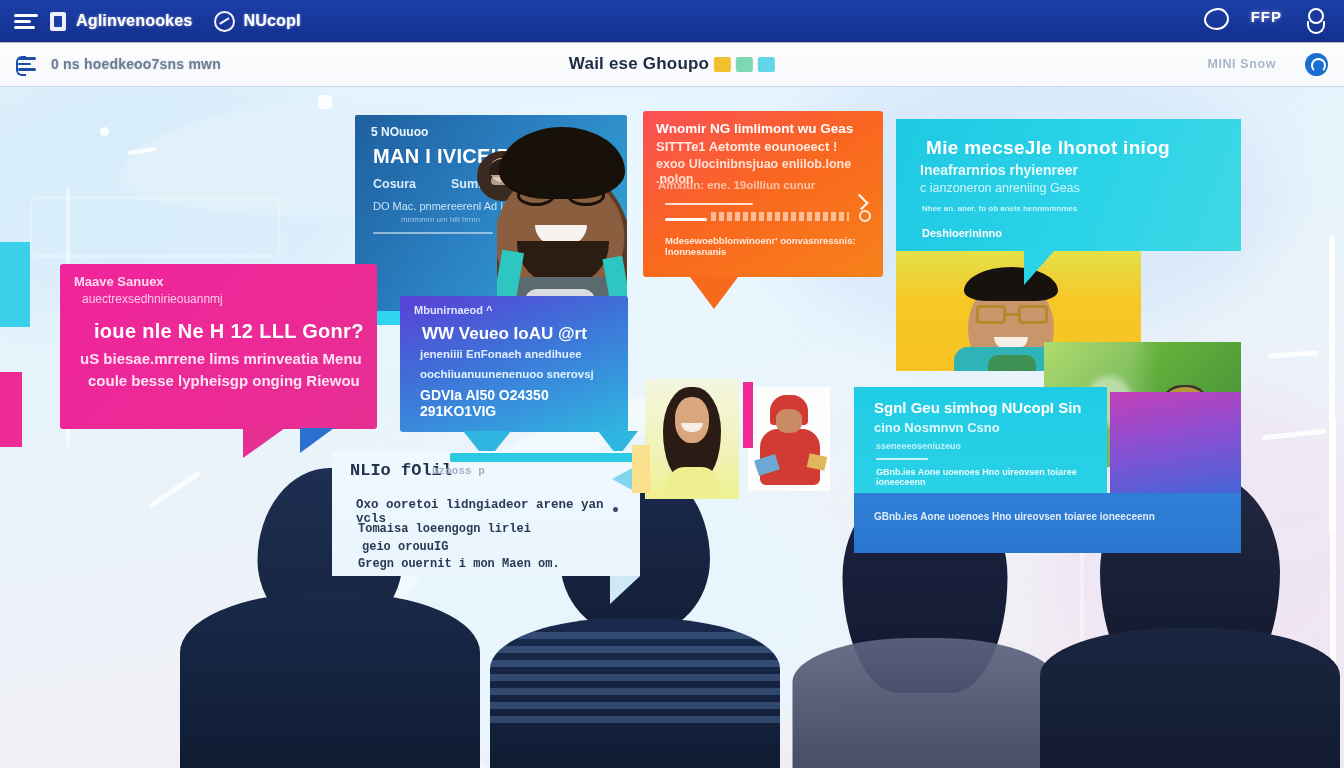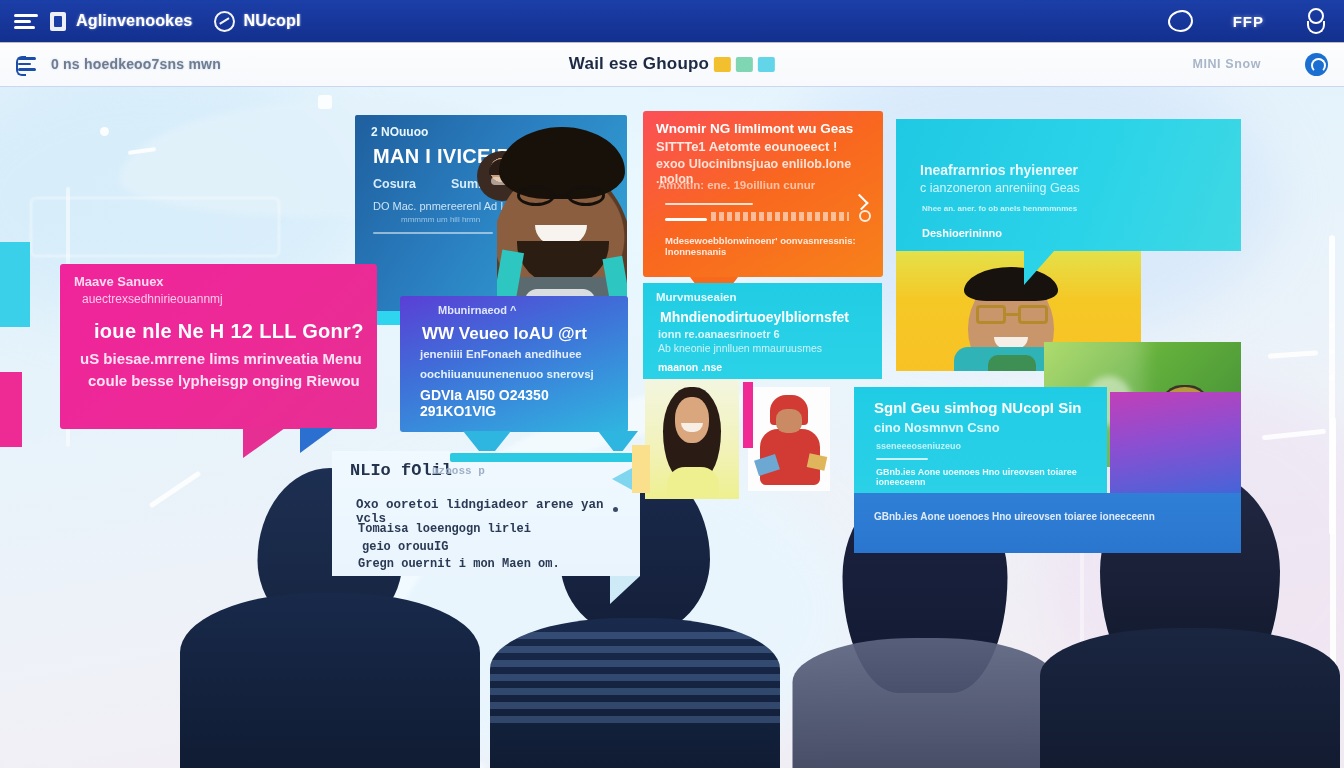--- a/index.html
+++ b/index.html
@@ -38,21 +38,21 @@
   }
   .nav-mid{ display:flex; align-items:center; gap:8px; margin-left:22px; }
   .ring-ico{
     width:21px; height:21px; border:2.4px solid #fff; border-radius:50%;
     position:relative; opacity:.95;
   }
   .ring-ico::before{
     content:""; position:absolute; left:3px; top:7px; width:11px; height:2.4px;
     background:#fff; transform:rotate(-32deg);
   }
-  .nav-right{ margin-left:auto; display:flex; align-items:center; gap:40px; padding-right:6px; }
+  .nav-right{ margin-left:auto; display:flex; gap:22px; padding-right:6px; }
   .blob-ico{
     width:25px; height:22px; border:2.4px solid #fff;
     border-radius:58% 42% 50% 50% / 55% 50% 50% 45%;
   }
   .nav-right-word{
     color:#fff; font-size:15px; font-weight:700; letter-spacing:1px;
     text-shadow:0 0 4px rgba(255,255,255,.5); filter:blur(.3px);
   }
   .pin-ico{ width:20px; height:26px; position:relative; }
   .pin-ico::before{
@@ -91,21 +91,21 @@
     display:flex; align-items:center; gap:5px;
   }
   .tb-title{
     font-size:17px; font-weight:700; color:#1d2a44; letter-spacing:.2px;
     filter:blur(.2px);
   }
   .chip{ width:17px; height:15px; border-radius:2px; display:inline-block; }
   .chip.y{ background:#f2c02e; }
   .chip.g{ background:#7fd6b2; }
   .chip.c{ background:#63d5e8; }
-  .tb-right{ margin-left:auto; display:flex; align-items:center; gap:44px; }
+  .tb-right{ margin-left:auto; display:flex; align-items:center; gap:29px; }
   .tb-faint{
     font-size:12.5px; color:#a9b6c8; font-weight:600; letter-spacing:.6px;
     filter:blur(.5px);
   }
   .tb-avatar{
     width:23px; height:23px; border-radius:50%;
     background:#1b6fd0; position:relative;
   }
   .tb-avatar::after{
     content:""; position:absolute; left:6px; top:5px; width:11px; height:11px;
@@ -285,21 +285,21 @@
 
     <div class="person" style="left:1040px;width:300px;height:300px;">
       <div class="hairlong" style="top:0;width:180px;height:225px;background:linear-gradient(180deg,#222842 0%,#10182c 100%);"></div>
       <div class="body" style="width:300px;height:140px;background:linear-gradient(180deg,#1a2540 0%,#121b30 100%);"></div>
     </div>
   </div>
 
   <div class="card" style="left:355px;top:28px;width:272px;height:196px;
               background:linear-gradient(125deg,#1f5f9e 0%,#2a7fc0 45%,#34a9d9 100%);
               border-radius:2px;">
-    <div class="ttl" style="position:absolute;left:16px;top:10px;font-size:12px;color:#eaf6ff;">2 NOuuoo</div>
+    <div class="ttl" style="position:absolute;left:16px;top:10px;font-size:12px;color:#eaf6ff;">5 NOuuoo</div>
     <div class="ttl" style="position:absolute;left:18px;top:30px;font-size:20px;color:#ffffff;letter-spacing:.3px;">MAN I IVICEIB</div>
     <div class="sub" style="position:absolute;left:18px;top:62px;font-size:12.5px;color:#d8ecfb;font-weight:600;">Cosura</div>
     <div class="sub" style="position:absolute;left:96px;top:62px;font-size:12.5px;color:#d8ecfb;font-weight:600;">Sumno)</div>
     <div class="sub" style="position:absolute;left:18px;top:85px;font-size:11px;color:#cbe4f7;">DO Mac. pnmereerenl Ad I iee</div>
     <div class="sub" style="position:absolute;left:18px;top:100px;font-size:8px;color:#b7d8f2;opacity:.8;padding-left:28px;">mmmmm um hill hrmn</div>
     <span class="line" style="position:absolute;left:18px;top:117px;width:120px;height:2px;background:rgba(255,255,255,.5);"></span>
 
     <div style="position:absolute;left:122px;top:36px;width:50px;height:50px;border-radius:50%;overflow:hidden;
                 background:radial-gradient(circle at 50% 38%, #caa07c 0 30%, #3a2a22 31% 100%);">
       <div style="position:absolute;left:12px;top:8px;width:26px;height:16px;background:#2a1d17;border-radius:13px 13px 0 0;"></div>
@@ -334,20 +334,21 @@
     <span class="line" style="position:absolute;left:22px;top:92px;width:88px;height:2px;background:rgba(255,255,255,.8);"></span>
     <span class="line" style="position:absolute;left:22px;top:107px;width:42px;height:2.5px;background:#fff;"></span>
     <div class="sub" style="position:absolute;left:68px;top:101px;right:34px;height:9px;background:repeating-linear-gradient(90deg,rgba(255,255,255,.55) 0 5px,transparent 5px 8px);"></div>
     <div class="sub" style="position:absolute;left:22px;top:124px;right:10px;font-size:9.5px;color:rgba(255,255,255,.85);font-weight:700;">Mdesewoebblonwinoenr' oonvasnressnis: lnonnesnanis</div>
     <span style="position:absolute;right:16px;top:86px;width:13px;height:10px;border-top:2.4px solid #fff;border-right:2.4px solid #fff;transform:rotate(45deg);"></span>
     <span style="position:absolute;right:12px;top:99px;width:12px;height:12px;border:2px solid rgba(255,255,255,.85);border-radius:50%;"></span>
   </div>
   <div class="tail" style="left:690px;top:190px;border-left:24px solid transparent;border-right:24px solid transparent;border-top:32px solid #f7691d;"></div>
 
   <div class="card" style="left:896px;top:32px;width:345px;height:132px;background:linear-gradient(110deg,#20c9e3 0%,#2ad3e8 55%,#3fd8e4 100%);">
+    <div class="ttl" style="position:absolute;left:30px;top:18px;font-size:19px;color:#fff;letter-spacing:.3px;">Mie mecseJIe lhonot iniog</div>
     <div class="sub" style="position:absolute;left:24px;top:43px;font-size:14px;color:#eafbff;font-weight:600;">Ineafrarnrios rhyienreer</div>
     <div class="sub" style="position:absolute;left:24px;top:62px;font-size:12.5px;color:#d3f5fb;">c ianzoneron anreniing Geas</div>
     <div class="sub" style="position:absolute;left:26px;top:85px;font-size:8px;color:rgba(255,255,255,.75);font-weight:700;">Nhee an. aner. fo ob anels hennmmnmes</div>
     <div class="sub" style="position:absolute;left:26px;top:108px;font-size:11px;color:#fff;font-weight:700;">Deshioerininno</div>
   </div>
 
   <div class="card" style="left:896px;top:164px;width:245px;height:120px;background:linear-gradient(180deg,#e4e04a 0%,#f5c826 40%,#f8c224 100%);">
     <div style="position:absolute;left:58px;bottom:0;width:118px;height:108px;">
       <div style="position:absolute;left:14px;top:16px;width:86px;height:96px;border-radius:46% 46% 40% 40%/52% 52% 48% 48%;background:#c9956a;"></div>
       <div style="position:absolute;left:10px;top:4px;width:94px;height:34px;border-radius:50% 50% 24% 24%/70% 70% 30% 30%;background:#17120e;"></div>
@@ -378,36 +379,29 @@
     <div class="sub" style="position:absolute;left:22px;top:28px;font-size:12px;color:#ffc9e8;font-weight:400;">auectrexsedhnirieouannmj</div>
     <div class="ttl" style="position:absolute;left:34px;top:56px;font-size:20px;color:#fff;letter-spacing:.3px;">ioue nle Ne H 12 LLL Gonr?</div>
     <div class="sub" style="position:absolute;left:28px;top:108px;font-size:15px;color:#ffe2f3;font-weight:600;">coule besse lypheisgp onging Riewou</div>
     <div class="sub" style="position:absolute;left:20px;top:86px;font-size:15px;color:#ffe2f3;font-weight:600;">uS biesae.mrrene lims mrinveatia Menu</div>
   </div>
   <div class="tail" style="left:243px;top:341px;border-left:0 solid transparent;border-right:42px solid transparent;border-top:30px solid #e62f93;"></div>
   <div class="tail" style="left:300px;top:341px;border-left:0 solid transparent;border-right:34px solid transparent;border-top:25px solid #2b6fd0;"></div>
 
   <div class="card" style="left:400px;top:209px;width:228px;height:136px;
               background:linear-gradient(160deg,#5a3fd6 0%,#3f6fd8 40%,#2fb6e0 100%);border-radius:3px;">
-    <div class="sub" style="position:absolute;left:14px;top:8px;font-size:11px;color:#dfe6ff;font-weight:700;margin-left:24px;">Mbunirnaeod ^</div>
+    <div class="sub" style="position:absolute;left:14px;top:8px;font-size:11px;color:#dfe6ff;font-weight:700;">Mbunirnaeod ^</div>
     <div class="ttl" style="position:absolute;left:22px;top:28px;font-size:17px;color:#fff;">WW Veueo IoAU @rt</div>
     <div class="sub" style="position:absolute;left:20px;top:52px;font-size:11.5px;color:#e3ecfd;font-weight:600;">jeneniiii EnFonaeh anedihuee</div>
     <div class="sub" style="position:absolute;left:20px;top:72px;font-size:11.5px;color:#e3f3fd;font-weight:600;">oochiiuanuunenenuoo snerovsj</div>
     <div class="sub" style="position:absolute;left:20px;top:91px;font-size:14px;color:#fff;font-weight:700;">GDVIa AI50 O24350 291KO1VIG</div>
   </div>
   <div class="tail" style="left:463px;top:344px;border-left:24px solid transparent;border-right:24px solid transparent;border-top:30px solid #2fb6e0;"></div>
   <div class="tail" style="left:598px;top:344px;border-left:20px solid transparent;border-right:20px solid transparent;border-top:26px solid #2fb6e0;"></div>
 
-  <div class="card" style="left:643px;top:196px;width:239px;height:96px;background:linear-gradient(180deg,#21cde4 0%,#2bd2e7 100%);">
-    <div class="sub" style="position:absolute;left:13px;top:8px;font-size:11.5px;color:#e8fbff;font-weight:700;">Murvmuseaien</div>
-    <div class="ttl" style="position:absolute;left:17px;top:26px;font-size:14px;color:#fff;">Mhndienodirtuoeylbliornsfet</div>
-    <div class="sub" style="position:absolute;left:15px;top:45px;font-size:11px;color:#d9f7fd;font-weight:600;">ionn re.oanaesrinoetr 6</div>
-    <div class="sub" style="position:absolute;left:15px;top:59px;font-size:10.5px;color:#cdf2fb;">Ab kneonie jnnlluen mmauruusmes</div>
-    <div class="sub" style="position:absolute;left:15px;top:78px;font-size:10.5px;color:#fff;font-weight:700;">maanon .nse</div>
-  </div>
 
   <div class="card" style="left:645px;top:292px;width:94px;height:120px;background:linear-gradient(180deg,#f3f6e0 0%,#f2f2b8 60%,#eef08f 100%);">
     <div style="position:absolute;inset:0;overflow:hidden;">
       <div style="position:absolute;left:18px;top:8px;width:58px;height:92px;border-radius:46% 46% 34% 34%/48% 48% 52% 52%;background:#2a1c14;"></div>
       <div style="position:absolute;left:30px;top:18px;width:34px;height:46px;border-radius:46%;background:#d9a67e;"></div>
       <div style="position:absolute;left:36px;top:44px;width:22px;height:9px;background:#f7eee6;border-radius:0 0 12px 12px;"></div>
       <div style="position:absolute;left:22px;bottom:0;width:52px;height:32px;background:#eef08f;border-radius:18px 18px 0 0;"></div>
     </div>
   </div>
   <div class="tail" style="left:622px;top:392px;border-left:0 solid transparent;border-right:28px solid transparent;border-top:26px solid #2fc4de;"></div>

